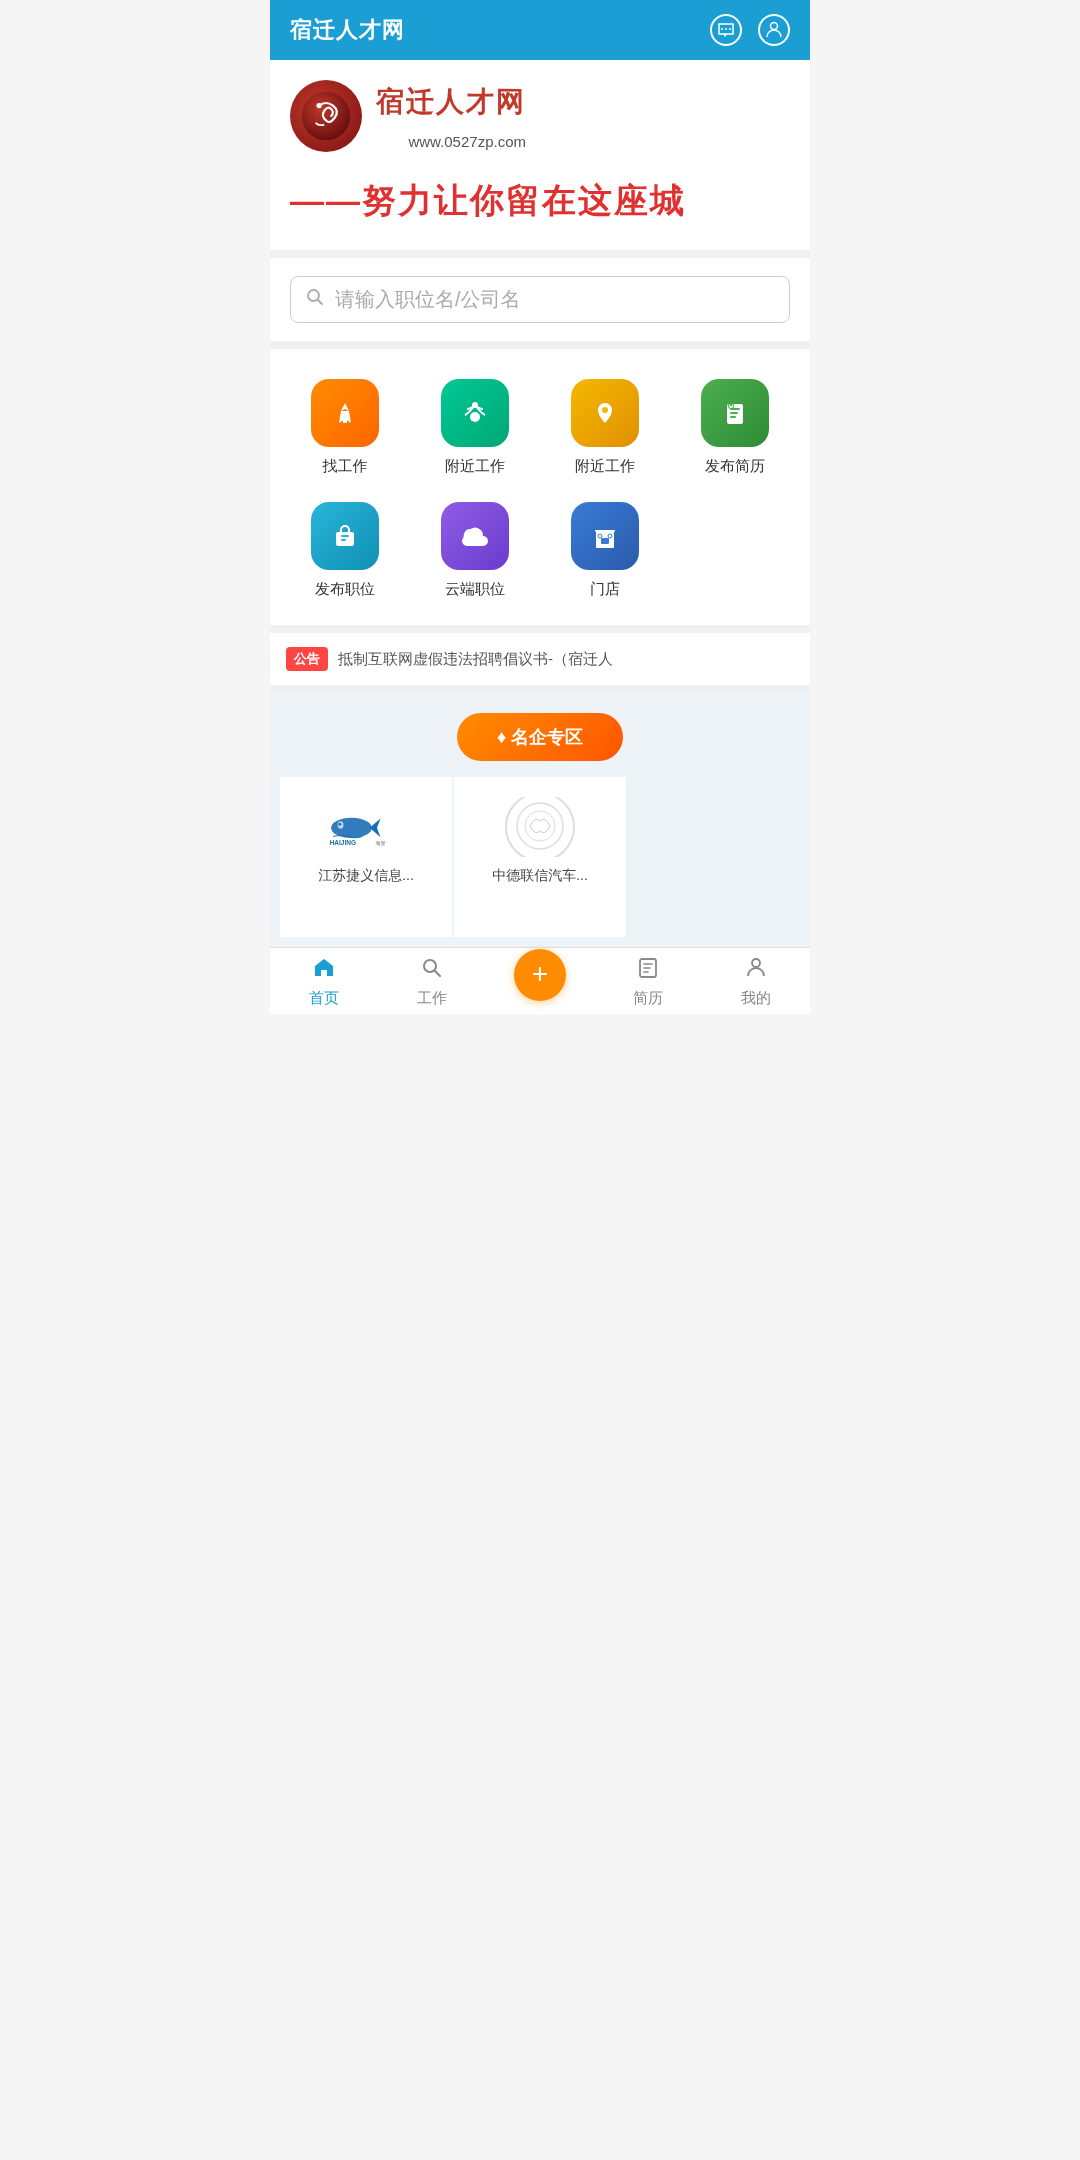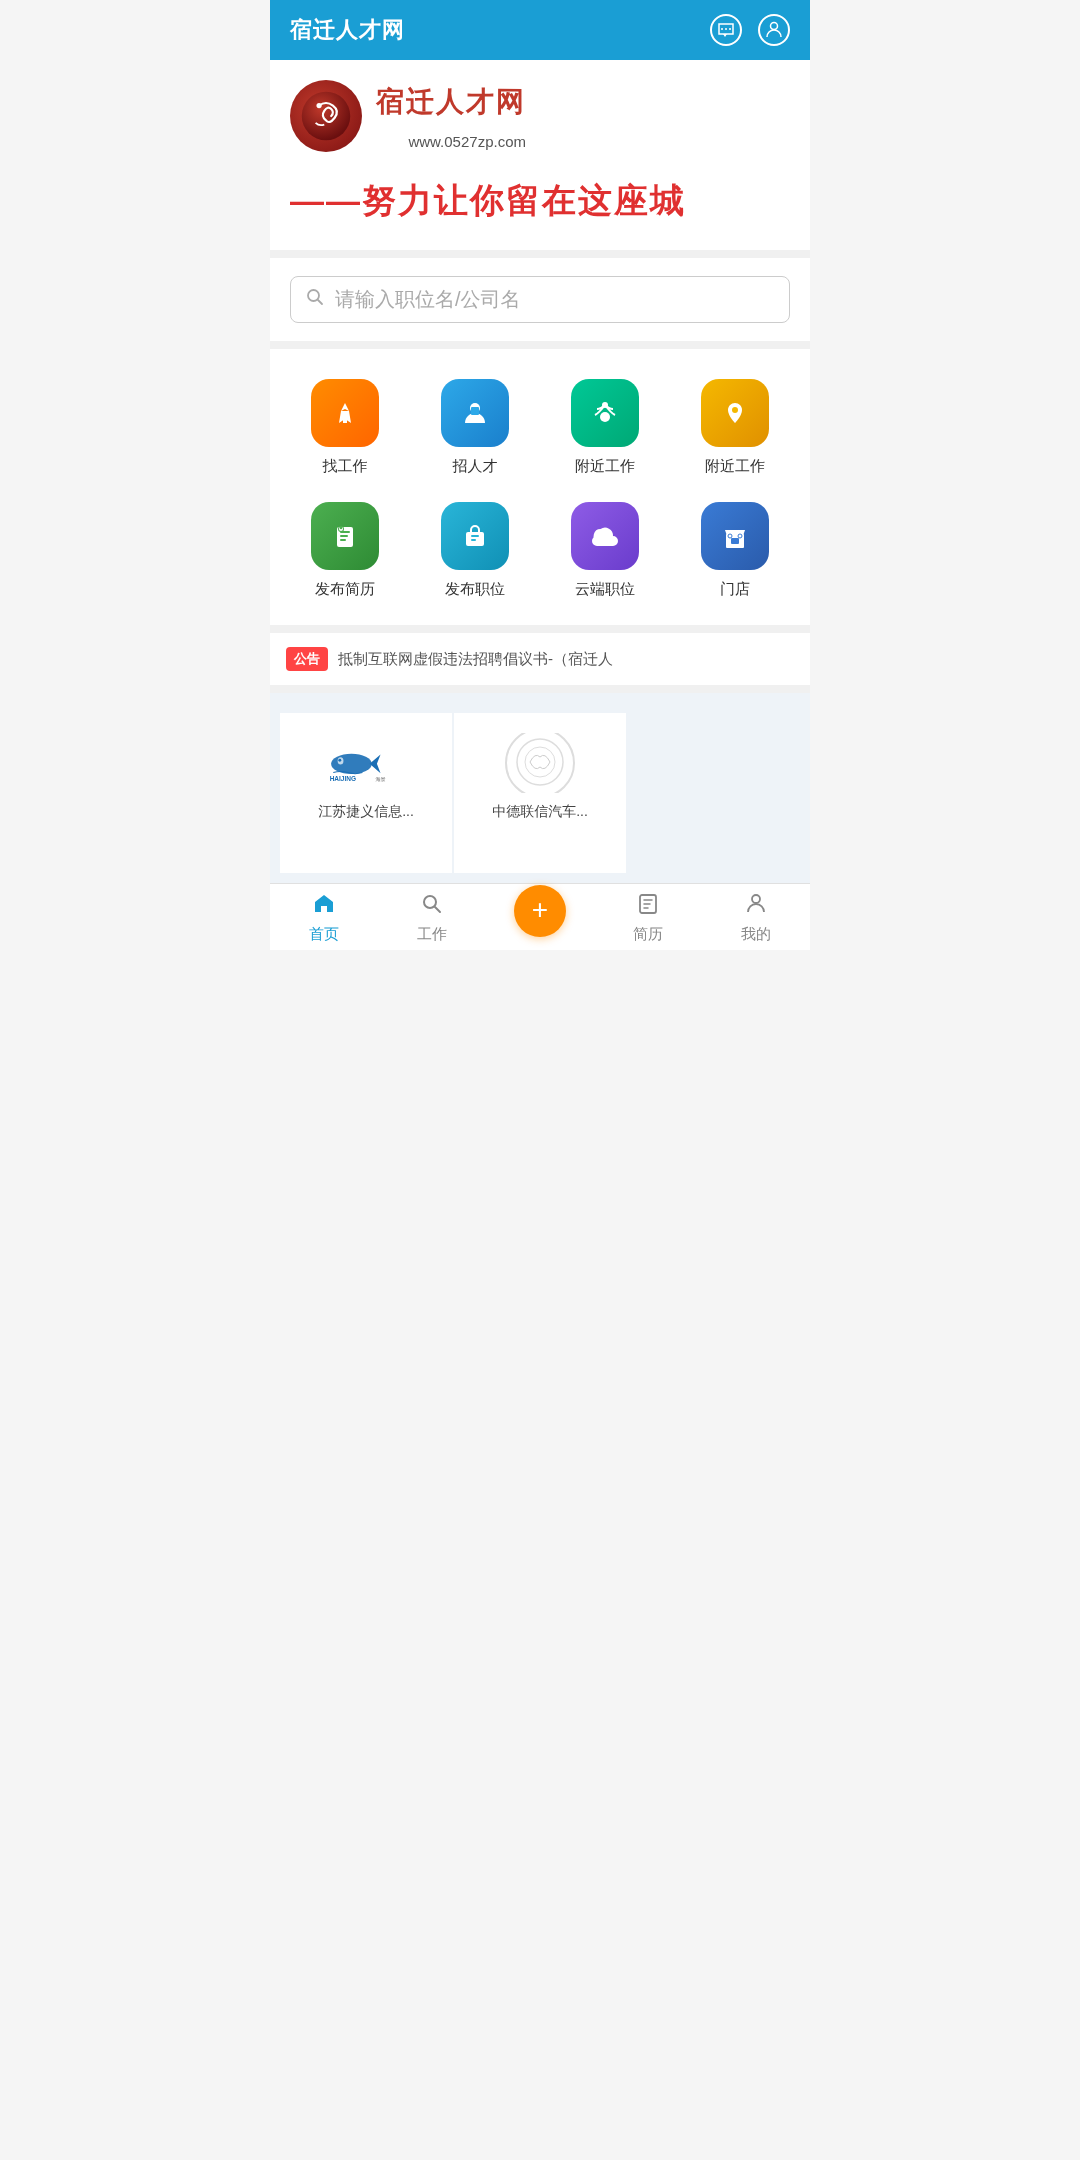--- a/index.html
+++ b/index.html
@@ -396,31 +396,20 @@
     <div class="icon-bubble bubble-orange">
       <svg width="36" height="36" viewBox="0 0 36 36" fill="none">
         <path d="M18 8 L14 16 L18 14 L22 16 Z" fill="white"></path>
         <path d="M14 16 L12 28 L18 24 L24 28 L22 16" fill="white"></path>
         <rect x="16" y="24" width="4" height="4" fill="white"></rect>
       </svg>
     </div>
     <span class="icon-label">找工作</span>
   </div>
   <div class="icon-item">
-    <div class="icon-bubble bubble-blue">
-      <svg width="36" height="36" viewBox="0 0 36 36" fill="none">
-        <circle cx="18" cy="13" r="5" fill="white"></circle>
-        <path d="M8 28c0-5.523 4.477-10 10-10s10 4.477 10 10" fill="white"></path>
-        <rect x="14" y="12" width="8" height="8" rx="1" fill="#2da8e8"></rect>
-        <path d="M14 15h8M18 12v8" stroke="#2da8e8" stroke-width="1"></path>
-      </svg>
-    </div>
-    <span class="icon-label">招人才</span>
-  </div>
-  <div class="icon-item">
     <div class="icon-bubble bubble-teal">
       <svg width="36" height="36" viewBox="0 0 36 36" fill="none">
         <circle cx="18" cy="22" r="5" fill="white"></circle>
         <path d="M18 10 Q22 14 26 14" stroke="white" stroke-width="2" fill="none"></path>
         <path d="M18 10 Q14 14 10 14" stroke="white" stroke-width="2" fill="none"></path>
         <path d="M18 10 Q24 18 28 20" stroke="white" stroke-width="2" fill="none"></path>
         <path d="M18 10 Q12 18 8 20" stroke="white" stroke-width="2" fill="none"></path>
         <circle cx="18" cy="10" r="3" fill="white"></circle>
       </svg>
     </div>
@@ -482,20 +471,23 @@
     <span class="icon-label">门店</span>
   </div>
 </div>
 
 <div class="notice-bar">
   <span class="notice-tag">公告</span>
   <span class="notice-text">抵制互联网虚假违法招聘倡议书-（宿迁人</span>
 </div>
 
 <div class="famous-section">
+  <div class="famous-btn-wrap">
+    <button class="famous-btn">♦ 名企专区</button>
+  </div>
   <div class="companies-grid">
 
     <div class="company-card">
       <div class="company-logo">
 
         <svg width="110" height="55" viewBox="0 0 110 55">
 
           <g transform="translate(5,10)">
             <ellipse cx="30" cy="18" rx="28" ry="14" fill="#1a6eb5" opacity="0.9"></ellipse>
             <path d="M55 18 L70 5 L65 18 L70 31 Z" fill="#1a6eb5"></path>

